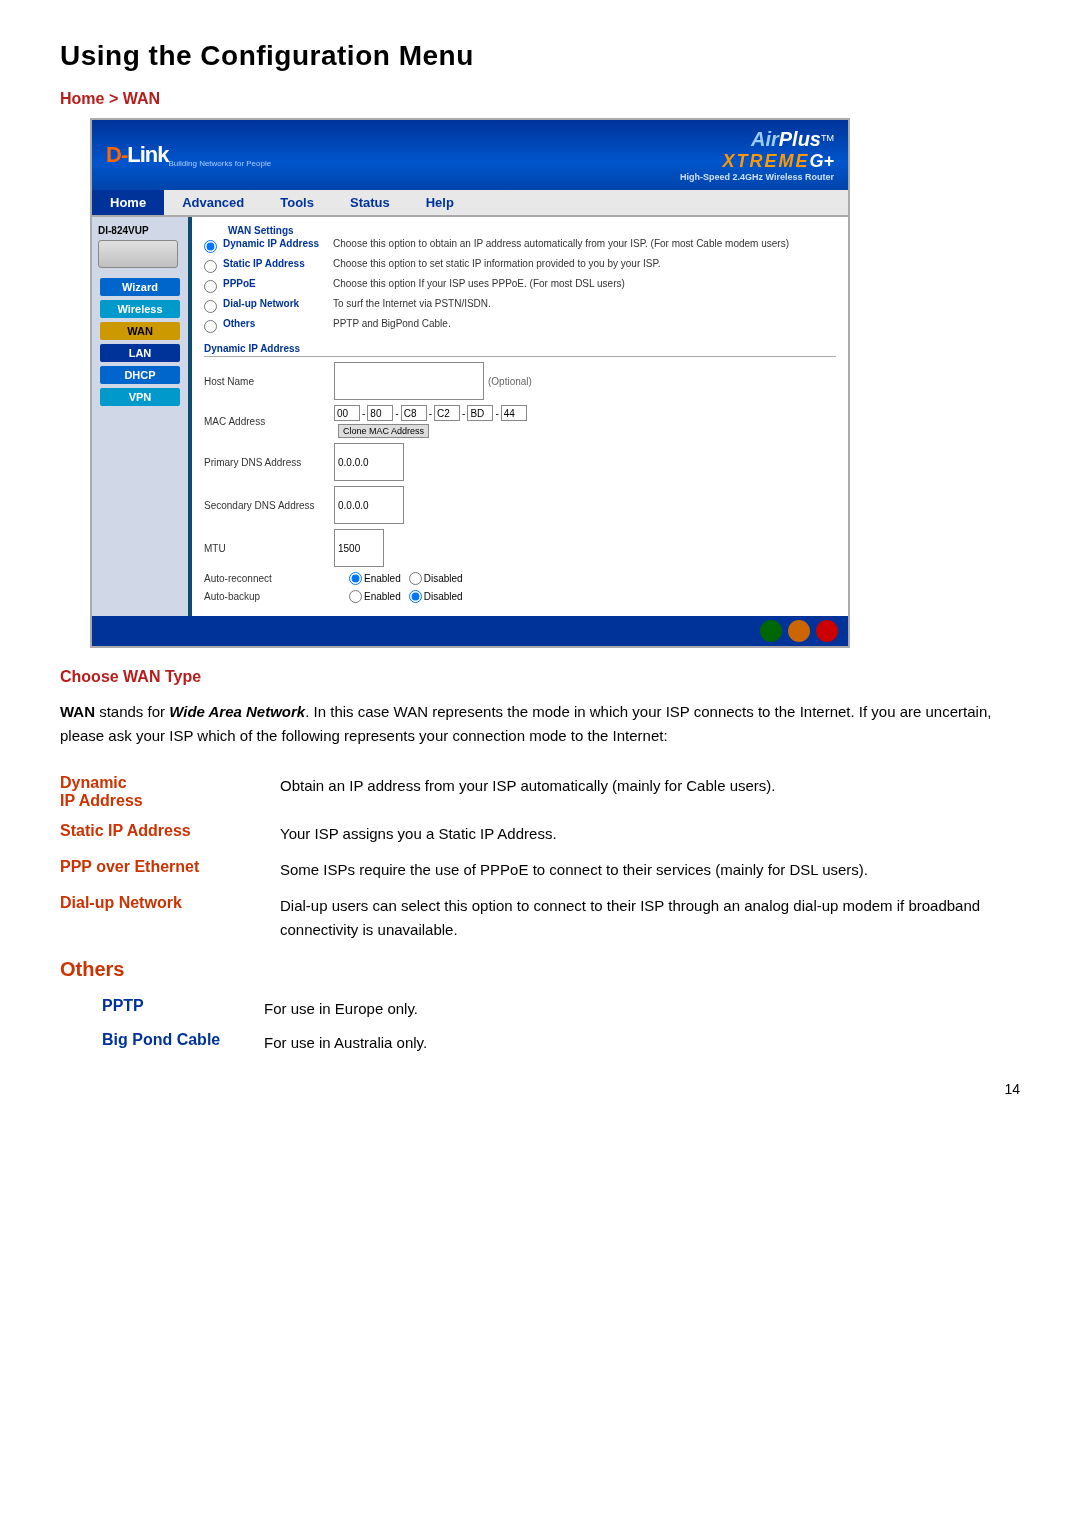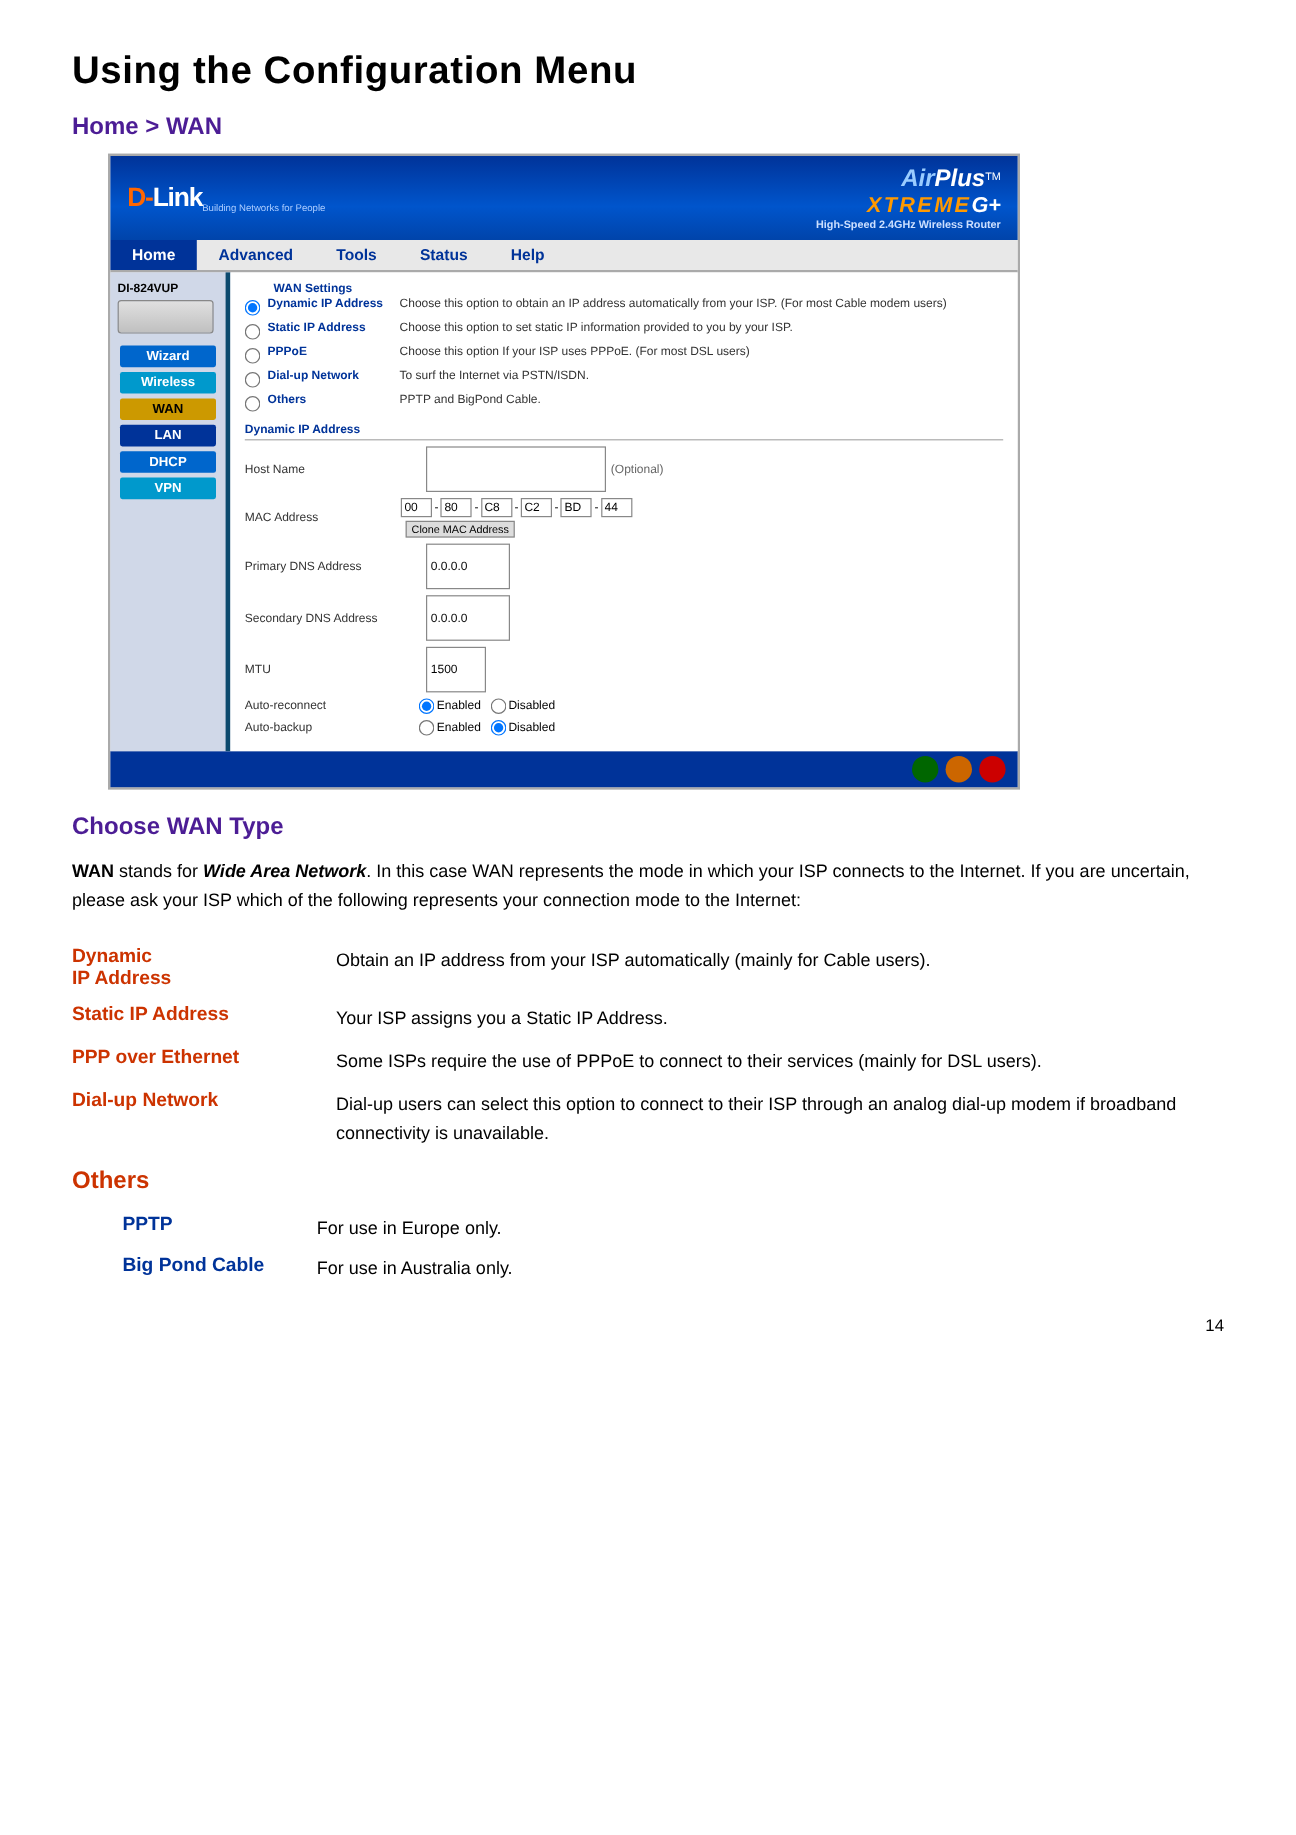--- a/index.html
+++ b/index.html
@@ -8,32 +8,32 @@
       font-size: 15px;
       background: #fff;
       color: #000;
       width: 1080px;
       min-height: 1529px;
       padding: 40px 60px 60px 60px;
     }
 
     
     .page-title {
-      font-size: 32px;
+      font-size: 28px;
       font-weight: bold;
       color: #000;
       margin-bottom: 18px;
       letter-spacing: 0.5px;
     }
 
     
     .section-heading {
-      font-size: 20px;
-      font-weight: bold;
-      color: #4c1d95;
+      font-size: 16px;
+      font-weight: bold;
+      color: #b91c1c;
       margin-bottom: 10px;
     }
 
     
     .router-ui {
       border: 2px solid #aaa;
       width: 760px;
       margin-left: 30px;
       margin-bottom: 20px;
       background: #f0f0f0;
@@ -218,21 +218,20 @@
     .field-label {
       min-width: 130px;
       color: #333;
     }
 
     .field-input {
       border: 1px solid #888;
       padding: 18px 3px;
       font-size: 10px;
       height: 16px;
-      margin-left: 21px;
     }
 
     .field-optional {
       font-size: 10px;
       color: #666;
       margin-left: 4px;
     }
 
     .mac-row {
       display: flex;

